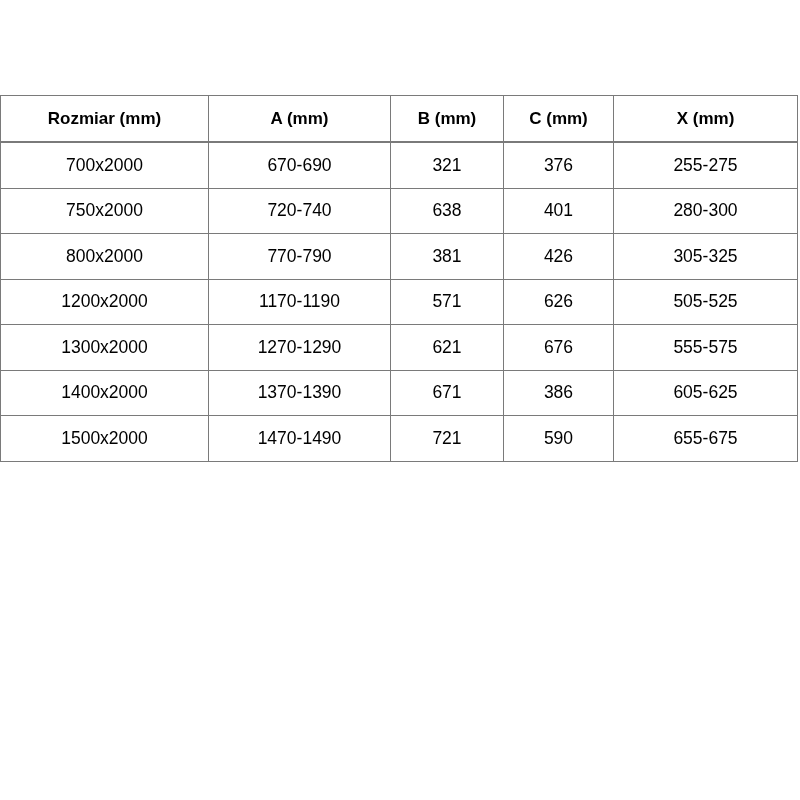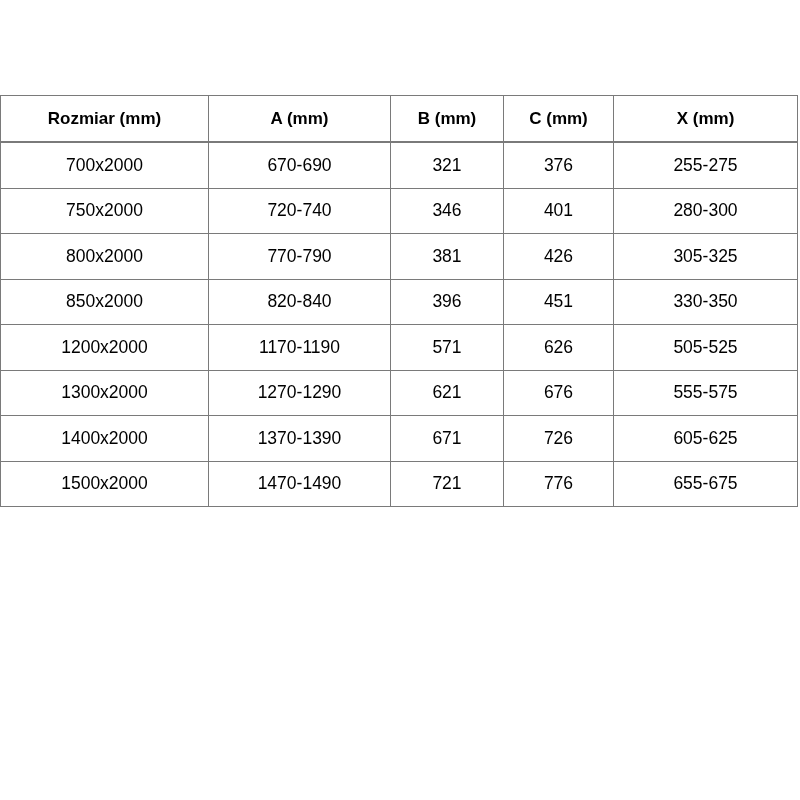--- a/index.html
+++ b/index.html
@@ -78,61 +78,54 @@
         <tr>
           <td>700x2000</td>
           <td>670-690</td>
           <td>321</td>
           <td>376</td>
           <td>255-275</td>
         </tr>
         <tr>
           <td>750x2000</td>
           <td>720-740</td>
-          <td>346</td>
+          <td>638</td>
           <td>401</td>
           <td>280-300</td>
         </tr>
         <tr>
           <td>800x2000</td>
           <td>770-790</td>
           <td>381</td>
           <td>426</td>
           <td>305-325</td>
-        </tr>
-        <tr>
-          <td>850x2000</td>
-          <td>820-840</td>
-          <td>396</td>
-          <td>451</td>
-          <td>330-350</td>
         </tr>
         <tr>
           <td>1200x2000</td>
           <td>1170-1190</td>
           <td>571</td>
           <td>626</td>
           <td>505-525</td>
         </tr>
         <tr>
           <td>1300x2000</td>
           <td>1270-1290</td>
           <td>621</td>
           <td>676</td>
           <td>555-575</td>
         </tr>
         <tr>
           <td>1400x2000</td>
           <td>1370-1390</td>
           <td>671</td>
-          <td>726</td>
+          <td>386</td>
           <td>605-625</td>
         </tr>
         <tr>
           <td>1500x2000</td>
           <td>1470-1490</td>
           <td>721</td>
-          <td>776</td>
+          <td>590</td>
           <td>655-675</td>
         </tr>
       </tbody>
   </table>
 </div>
 
 </body></html>

